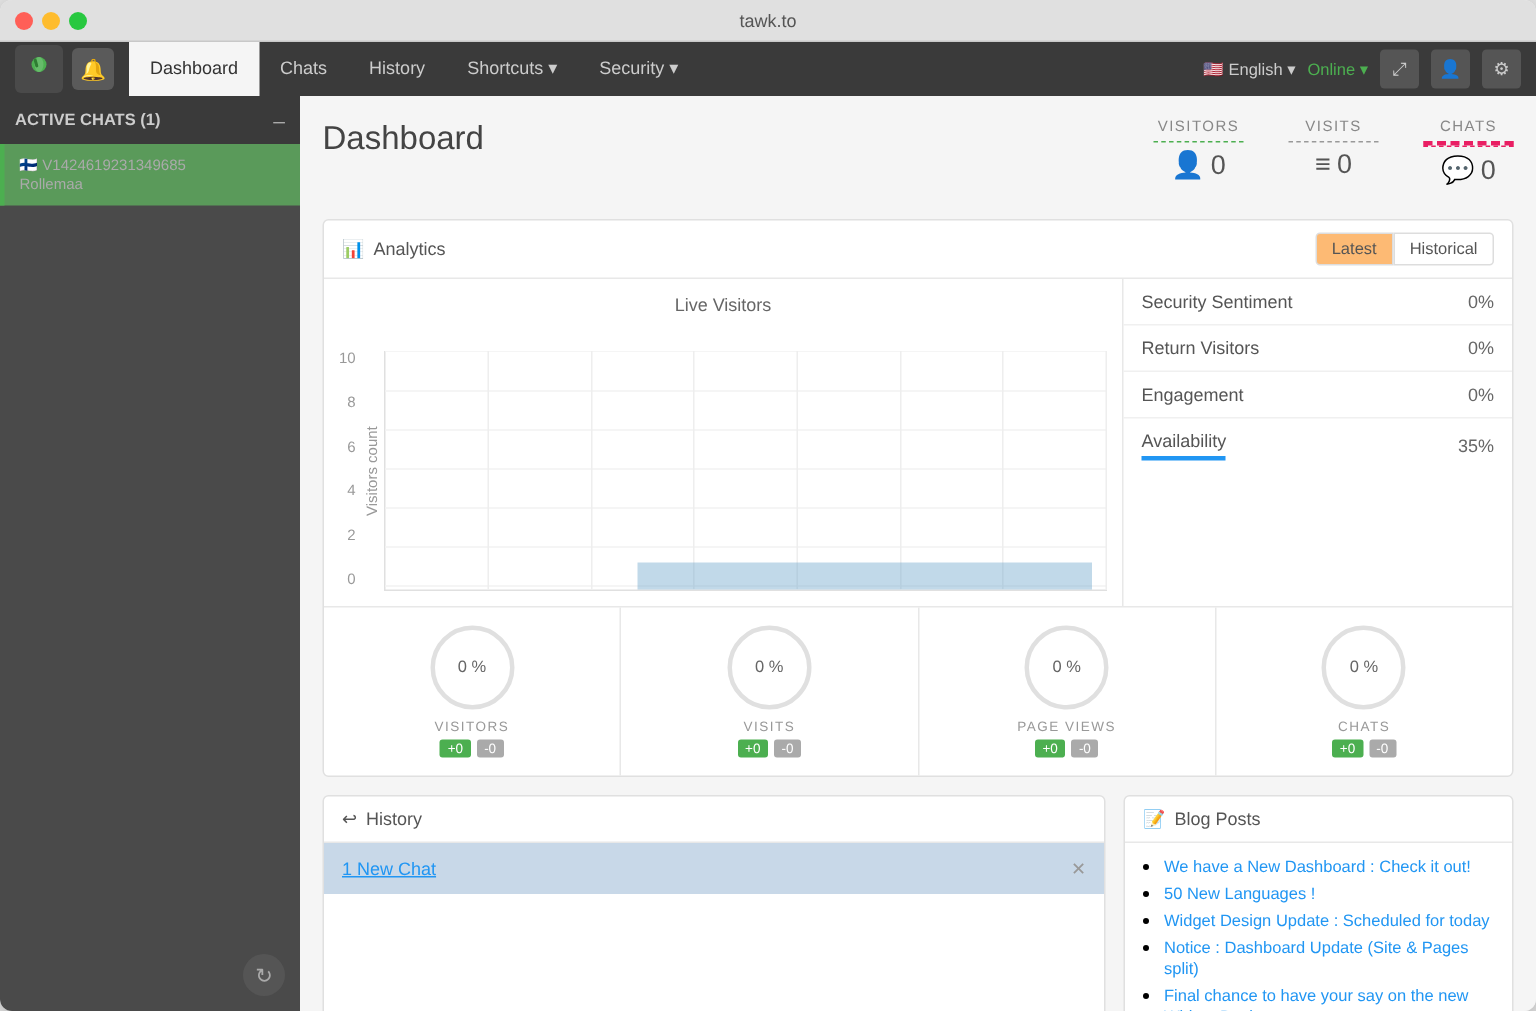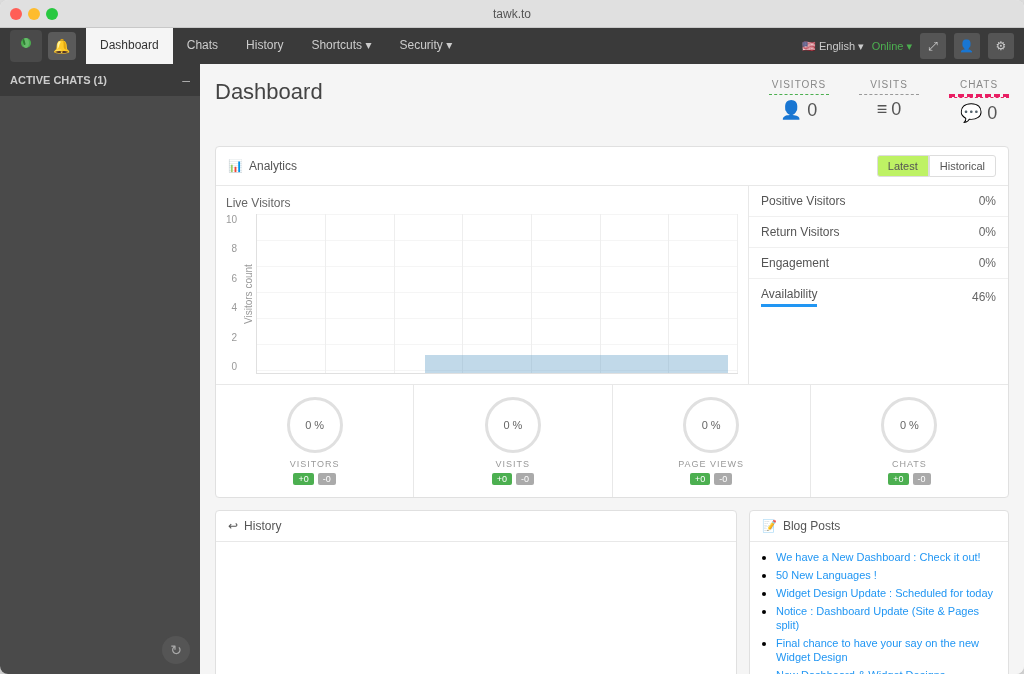--- a/index.html
+++ b/index.html
@@ -55,26 +55,26 @@
     .stat-line.pink { border-color: #e91e63; border-style: dashed; }
 
     
     .card { background: white; border: 1px solid #e0e0e0; border-radius: 4px; margin-bottom: 12px; }
     .card-header { padding: 8px 12px; border-bottom: 1px solid #e8e8e8; display: flex; align-items: center; justify-content: space-between; }
     .card-title { font-size: 12px; color: #555; display: flex; align-items: center; gap: 6px; }
     .tab-buttons { display: flex; gap: 0; }
     .tab-btn { padding: 4px 10px; font-size: 11px; border: 1px solid #ddd; cursor: pointer; color: #555; background: white; }
     .tab-btn:first-child { border-radius: 3px 0 0 3px; }
     .tab-btn:last-child { border-radius: 0 3px 3px 0; }
-    .tab-btn.active { background: #bef264; }
+    .tab-btn.active { background: #fdba74; }
 
     
     .analytics-content { display: flex; }
     .chart-area { flex: 1; padding: 10px; }
-    .chart-title { font-size: 12px; color: #666; margin-bottom: 4px; }
+    .chart-title { text-align: center; font-size: 12px; color: #666; margin-bottom: 24px; }
     .chart-wrapper { display: flex; height: 160px; text-align: right; }
     .chart-inner { flex: 1; position: relative; border-left: 1px solid #e0e0e0; border-bottom: 1px solid #e0e0e0; }
     
     .chart-inner::before { content: ''; position: absolute; top: 0; left: 0; right: 0; bottom: 0; background: repeating-linear-gradient(to bottom, #f5f5f5 0px, #f5f5f5 1px, transparent 1px, transparent 26px); }
     
     .chart-columns { position: absolute; top: 0; left: 0; right: 0; bottom: 0; display: flex; }
     .chart-col { flex: 1; border-right: 1px solid #eee; }
     
     .chart-fill { position: absolute; bottom: 0; left: 35%; right: 2%; height: 18px; background: rgba(100,160,200,0.4); }
 
@@ -157,20 +157,24 @@
       </div>
     </div>
   </div>
 
   <div class="main">
 
     <div class="sidebar">
       <div class="sidebar-header">
         <span class="sidebar-title">ACTIVE CHATS (1)</span>
         <span class="sidebar-minimize">–</span>
+      </div>
+      <div class="sidebar-chat-item">
+        <div class="sidebar-chat-flag">🇫🇮 V1424619231349685</div>
+        <div class="chat-name">Rollemaa</div>
       </div>
       <div class="sidebar-refresh">
         <div class="refresh-btn">
           <span>↻</span>
         </div>
       </div>
     </div>
 
     <div class="content">
 
@@ -242,39 +246,39 @@
                   <div class="chart-col"></div>
                   <div class="chart-col"></div>
                 </div>
                 <div class="chart-fill"></div>
               </div>
             </div>
           </div>
 
           <div class="metrics-panel">
             <div class="metric-row">
-              <span>Positive Visitors</span>
+              <span>Security Sentiment</span>
               <span class="metric-value">0%</span>
             </div>
             <div class="metric-row">
               <span>Return Visitors</span>
               <span class="metric-value">0%</span>
             </div>
             <div class="metric-row">
               <span>Engagement</span>
               <span class="metric-value">0%</span>
             </div>
             <div class="metric-row">
               <div>
                 <span>Availability</span>
                 <div class="availability-bar">
                   <div class="availability-fill" style="width:100%"></div>
                 </div>
               </div>
-              <span class="metric-value">46%</span>
+              <span class="metric-value">35%</span>
             </div>
           </div>
         </div>
 
         <div class="gauge-row">
           <div class="gauge-item">
             <div class="gauge-circle">
               <span>0 %</span>
             </div>
             <div class="gauge-label">VISITORS</div>
@@ -317,20 +321,24 @@
       </div>
 
       <div class="bottom-section">
 
         <div class="card history-card">
           <div class="card-header">
             <div class="card-title">
               <span>↩</span>
               <span>History</span>
             </div>
+          </div>
+          <div class="history-item">
+            <span class="history-link">1 New Chat</span>
+            <span class="history-close">✕</span>
           </div>
         </div>
 
         <div class="card blog-card">
           <div class="card-header">
             <div class="card-title">
               <span>📝</span>
               <span>Blog Posts</span>
             </div>
           </div>

